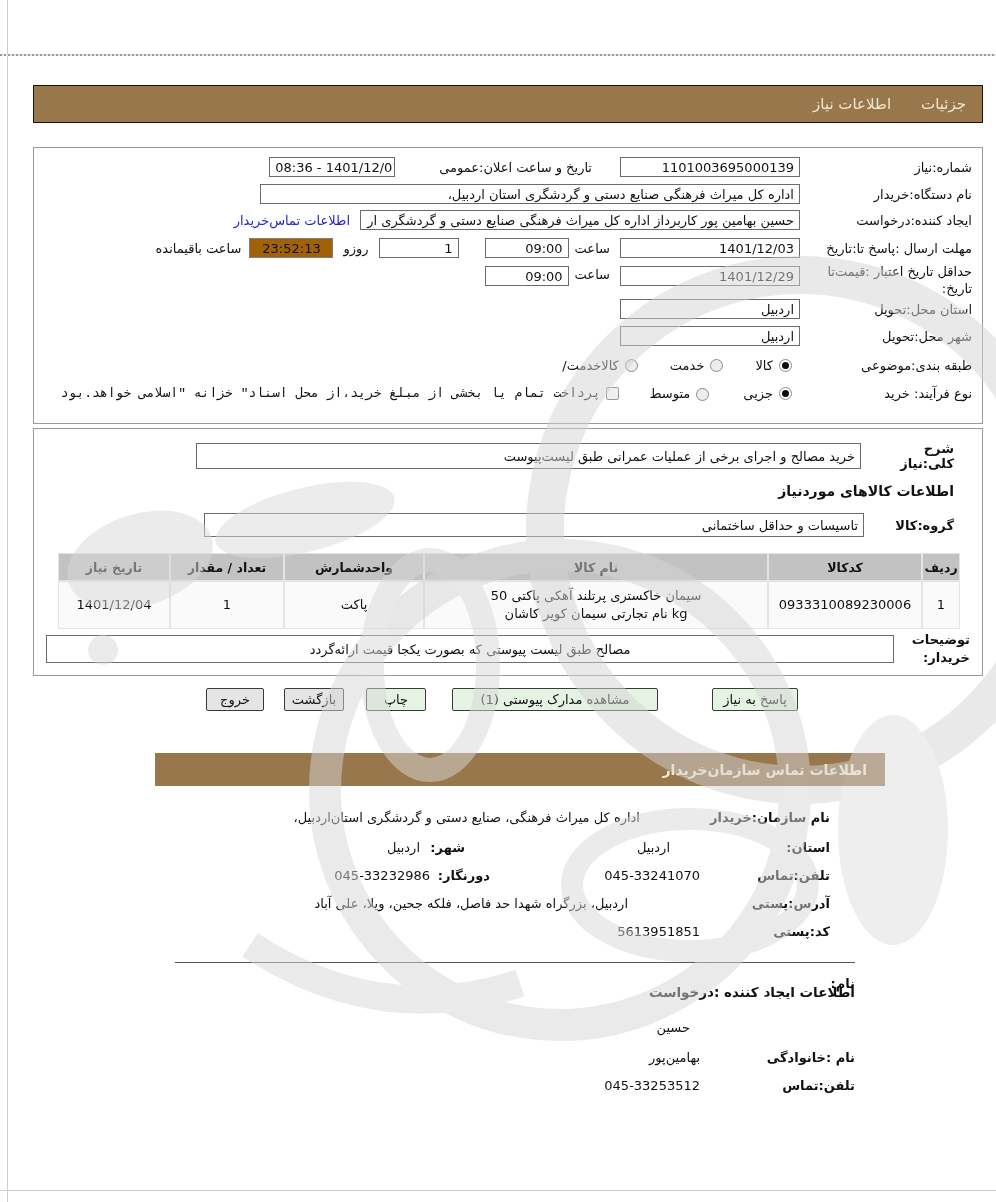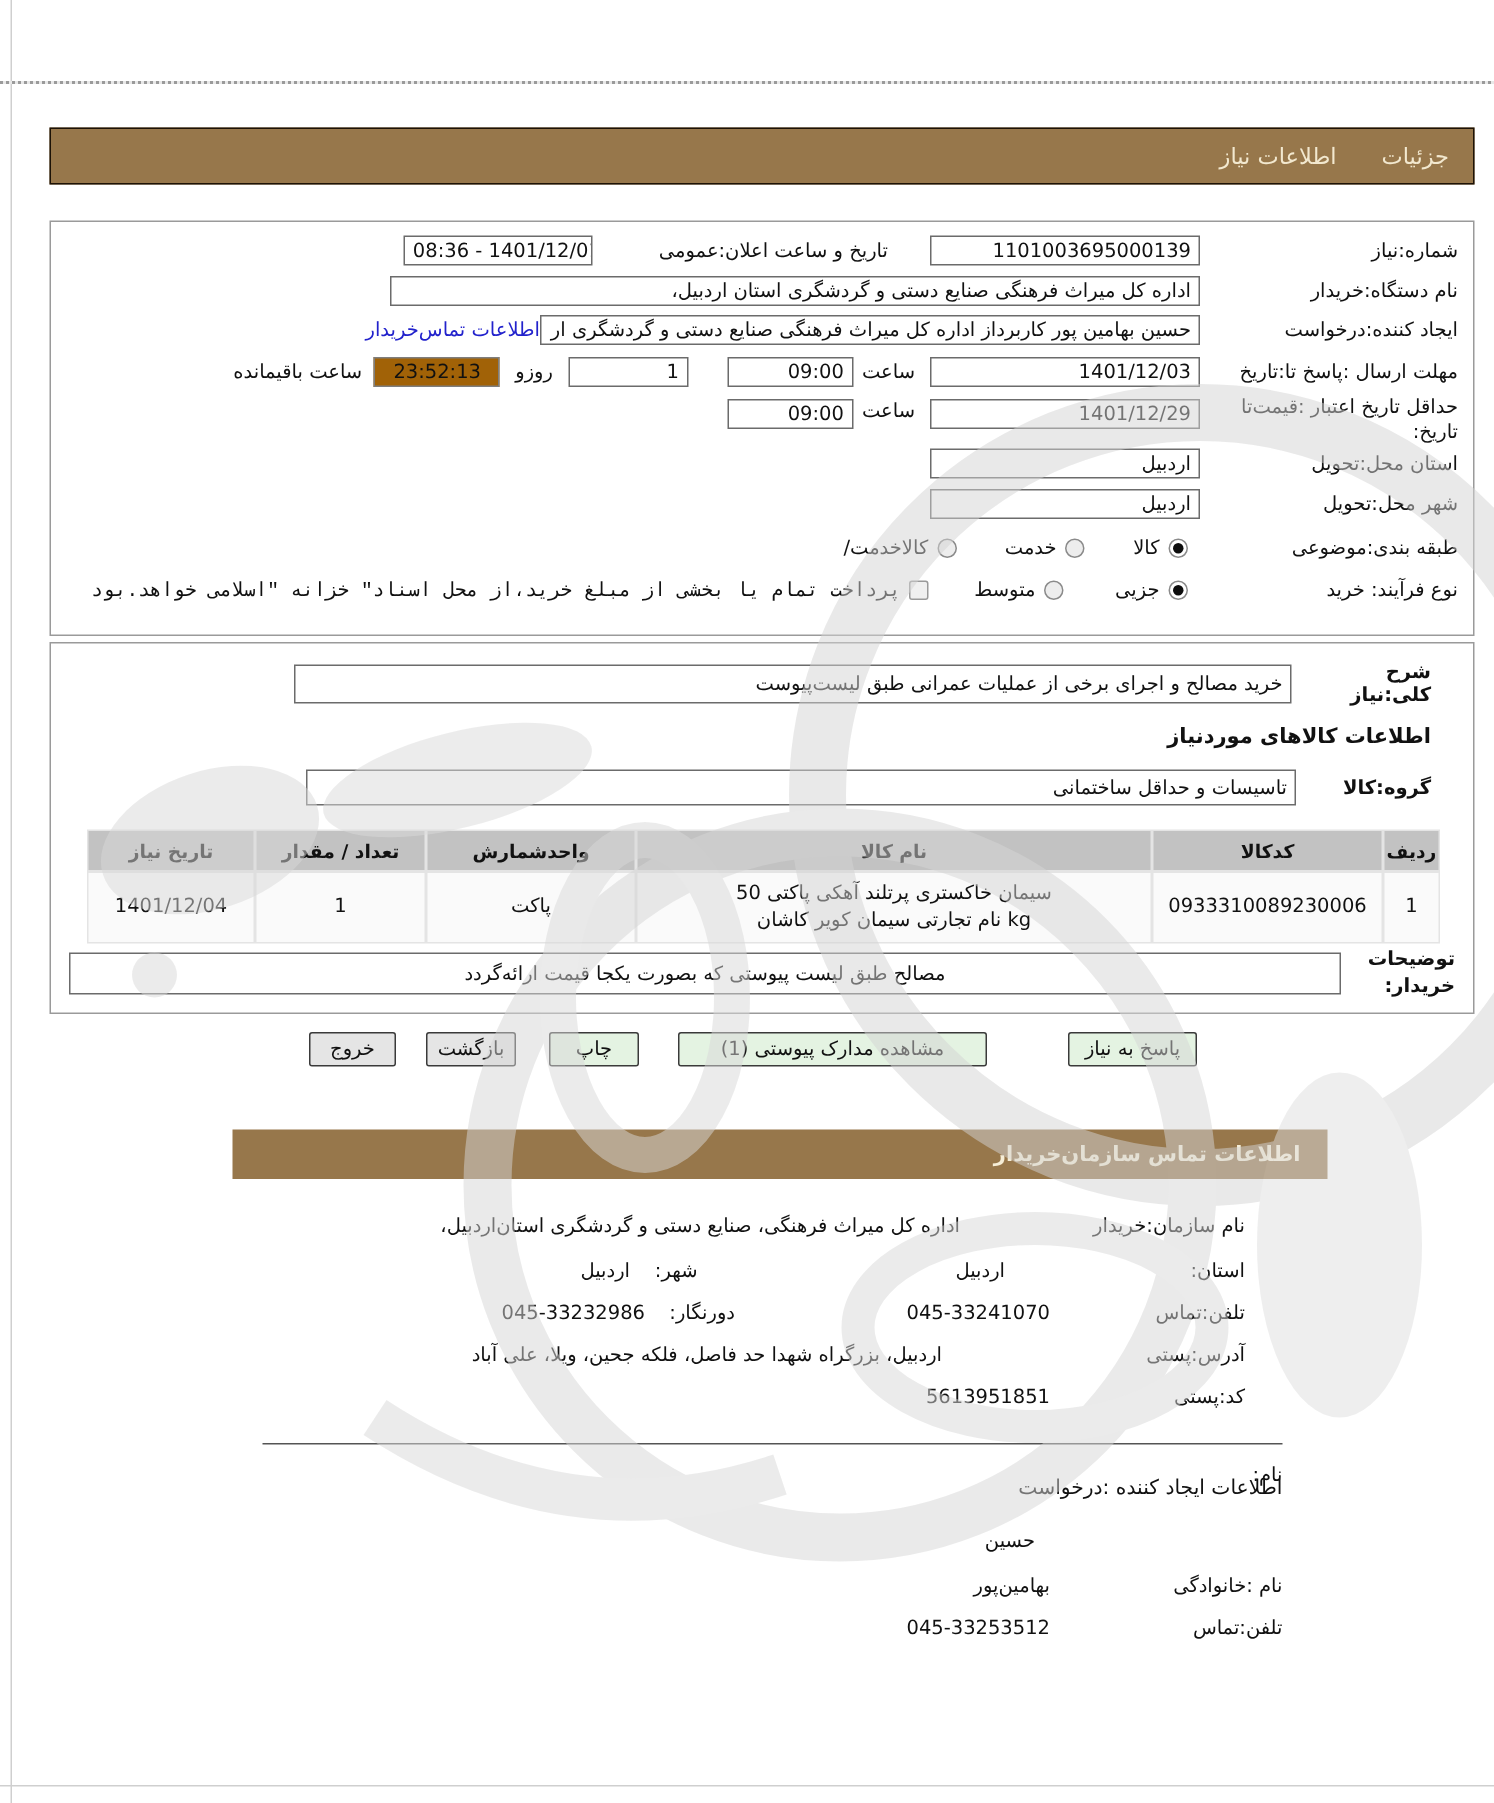--- a/index.html
+++ b/index.html
@@ -53,21 +53,21 @@
   .remarks-label{position:absolute;top:202px;right:12px;font-weight:bold;font-size:13px;line-height:1.35;text-align:right;}
   .remarks-box{position:absolute;top:206px;right:88px;width:848px;height:28px;box-sizing:border-box;
     border:1px solid #6b6b6b;background:#fff;display:flex;align-items:center;justify-content:center;font-size:13px;}
   
   .btnrow{top:688px;right:198px;display:flex;align-items:center;direction:rtl;}
   .btn{height:23px;box-sizing:border-box;border:1px solid #3a3a3a;border-radius:2px;
     display:flex;align-items:center;justify-content:center;font-size:13px;cursor:pointer;padding:0 6px;}
   .btn-green{background:#E4F3E2;}
   .btn-pink{background:#e5e5e5;}
   
-  .c-label{position:absolute;height:20px;font-size:13px;font-weight:normal;white-space:nowrap;}
+  .c-label{position:absolute;height:20px;font-size:13px;font-weight:bold;white-space:nowrap;}
   .c-val{position:absolute;height:20px;font-size:13px;white-space:nowrap;}
   .hr2{top:962px;left:175px;width:680px;border-top:1px solid #555;}
   .watermark{left:0;top:0;pointer-events:none;opacity:.5;z-index:5;}
   .content{z-index:1;}
 </style>
 </head>
 <body>
 
 <svg class="abs watermark" width="996" height="1202" viewBox="0 0 996 1202">
   <circle cx="800" cy="530" r="255" fill="none" stroke="#d4d4d4" stroke-width="38"></circle>
@@ -100,21 +100,21 @@
   </div>
 
   <div class="f-row" style="top:35px;">
     <span class="f-label">نام دستگاه:خریدار</span>
     <div class="inp fa" style="width:540px;">اداره کل میراث فرهنگی  صنایع دستی و گردشگری استان اردبیل،</div>
   </div>
 
   <div class="f-row" style="top:61px;">
     <span class="f-label">ایجاد کننده:درخواست</span>
     <div class="inp fa" style="width:440px;">حسین بهامین پور کاربرداز اداره کل میراث فرهنگی  صنایع دستی و گردشگری ار</div>
-    <span class="link" style="">اطلاعات تماس‌خریدار</span>
+    <span class="link" style="margin-right:10px;">اطلاعات تماس‌خریدار</span>
   </div>
 
   <div class="f-row" style="top:89px;">
     <span class="f-label">مهلت ارسال :پاسخ تا:تاریخ</span>
     <div class="inp num" style="width:180px;">1401/12/03</div>
     <span style="margin-right:10px;">ساعت</span>
     <div class="inp num" style="width:84px;margin-right:6px;">09:00</div>
     <div class="inp num" style="width:80px;margin-right:26px;">1</div>
     <span style="margin-right:10px;">روزو</span>
     <div class="inp yellowbox" style="width:84px;margin-right:10px;">23:52:13</div>
@@ -153,21 +153,21 @@
       <span>کالاخدمت/</span>
     </span>
   </div>
 
   <div class="f-row" style="top:234px;">
     <span class="f-label">نوع فرآیند: خرید</span>
     <span class="opt" style="margin-right:8px;">
       <span class="radio sel"></span>
       <span>جزیی</span>
     </span>
-    <span class="opt" style="margin-right:34px;">
+    <span class="opt" style="margin-right:34px;align-items:flex-end;">
       <span class="radio"></span>
       <span>متوسط</span>
     </span>
     <span class="opt" style="margin-right:30px;font-family:Liberation Mono, monospace;">
       <span class="chk"></span>
       <span>پرداخت تمام یا بخشی از مبلغ خرید،از محل اسناد" خزانه "اسلامی خواهد.بود</span>
     </span>
   </div>
 </div>
 

